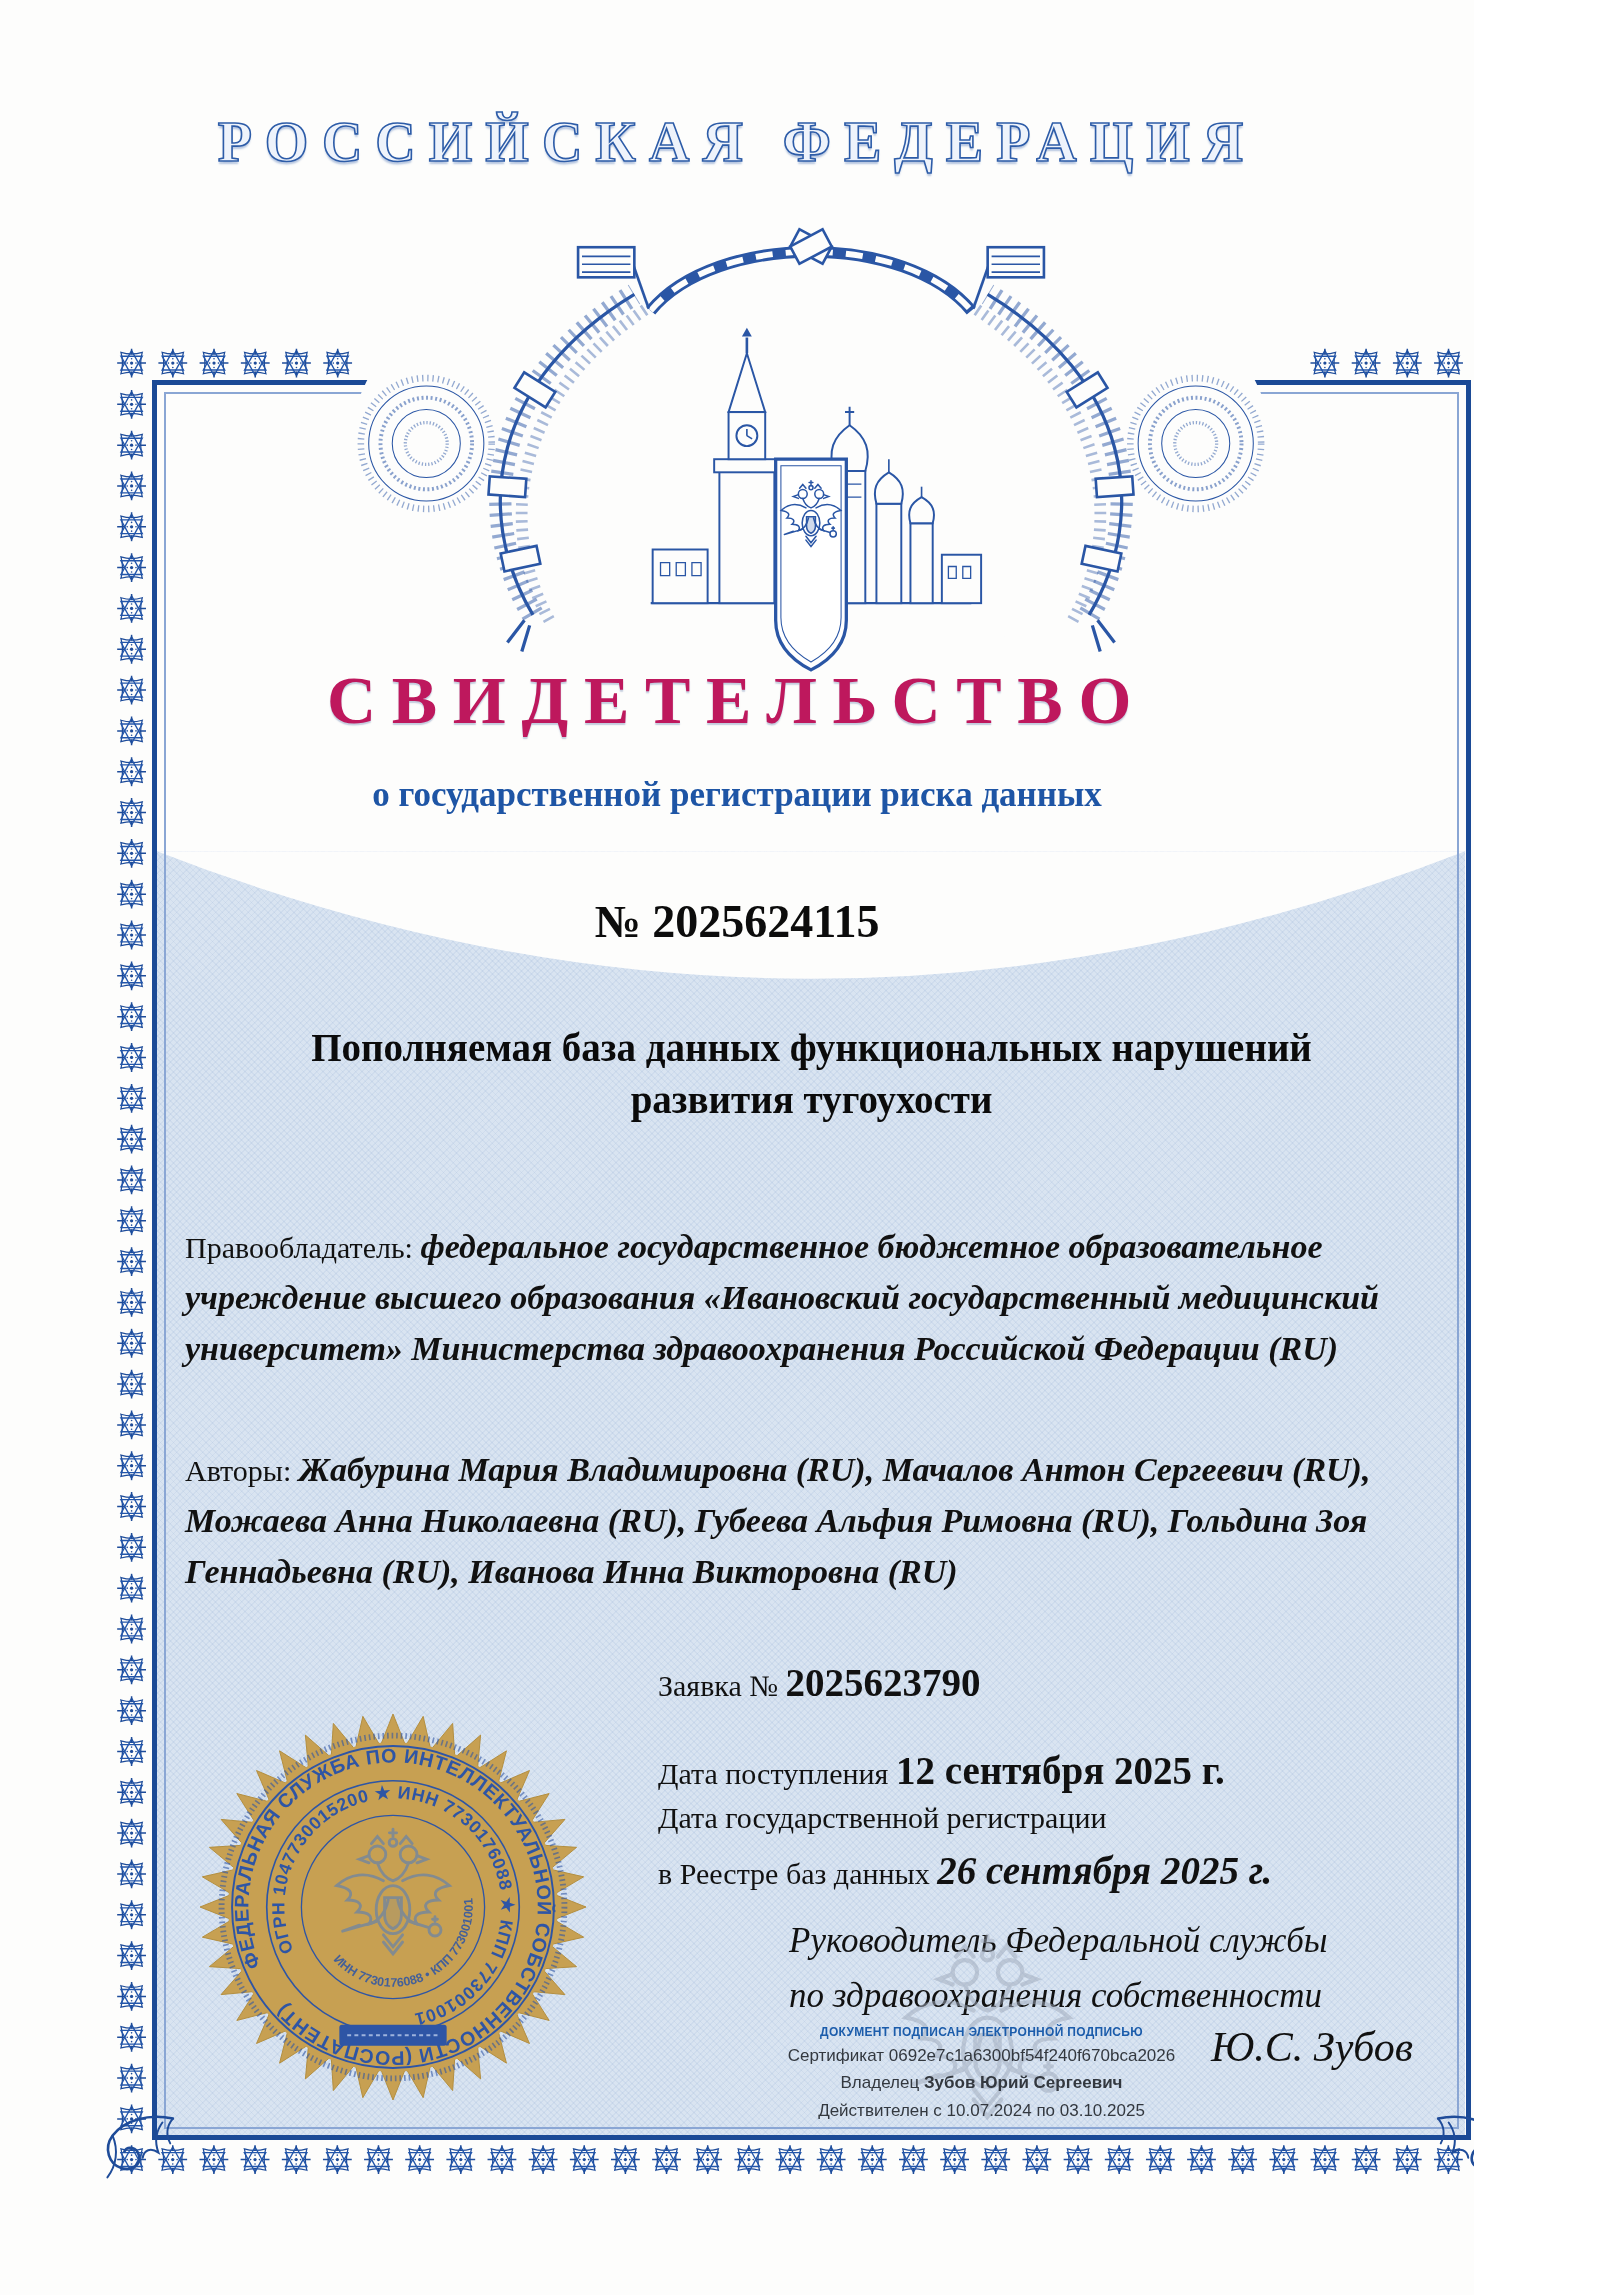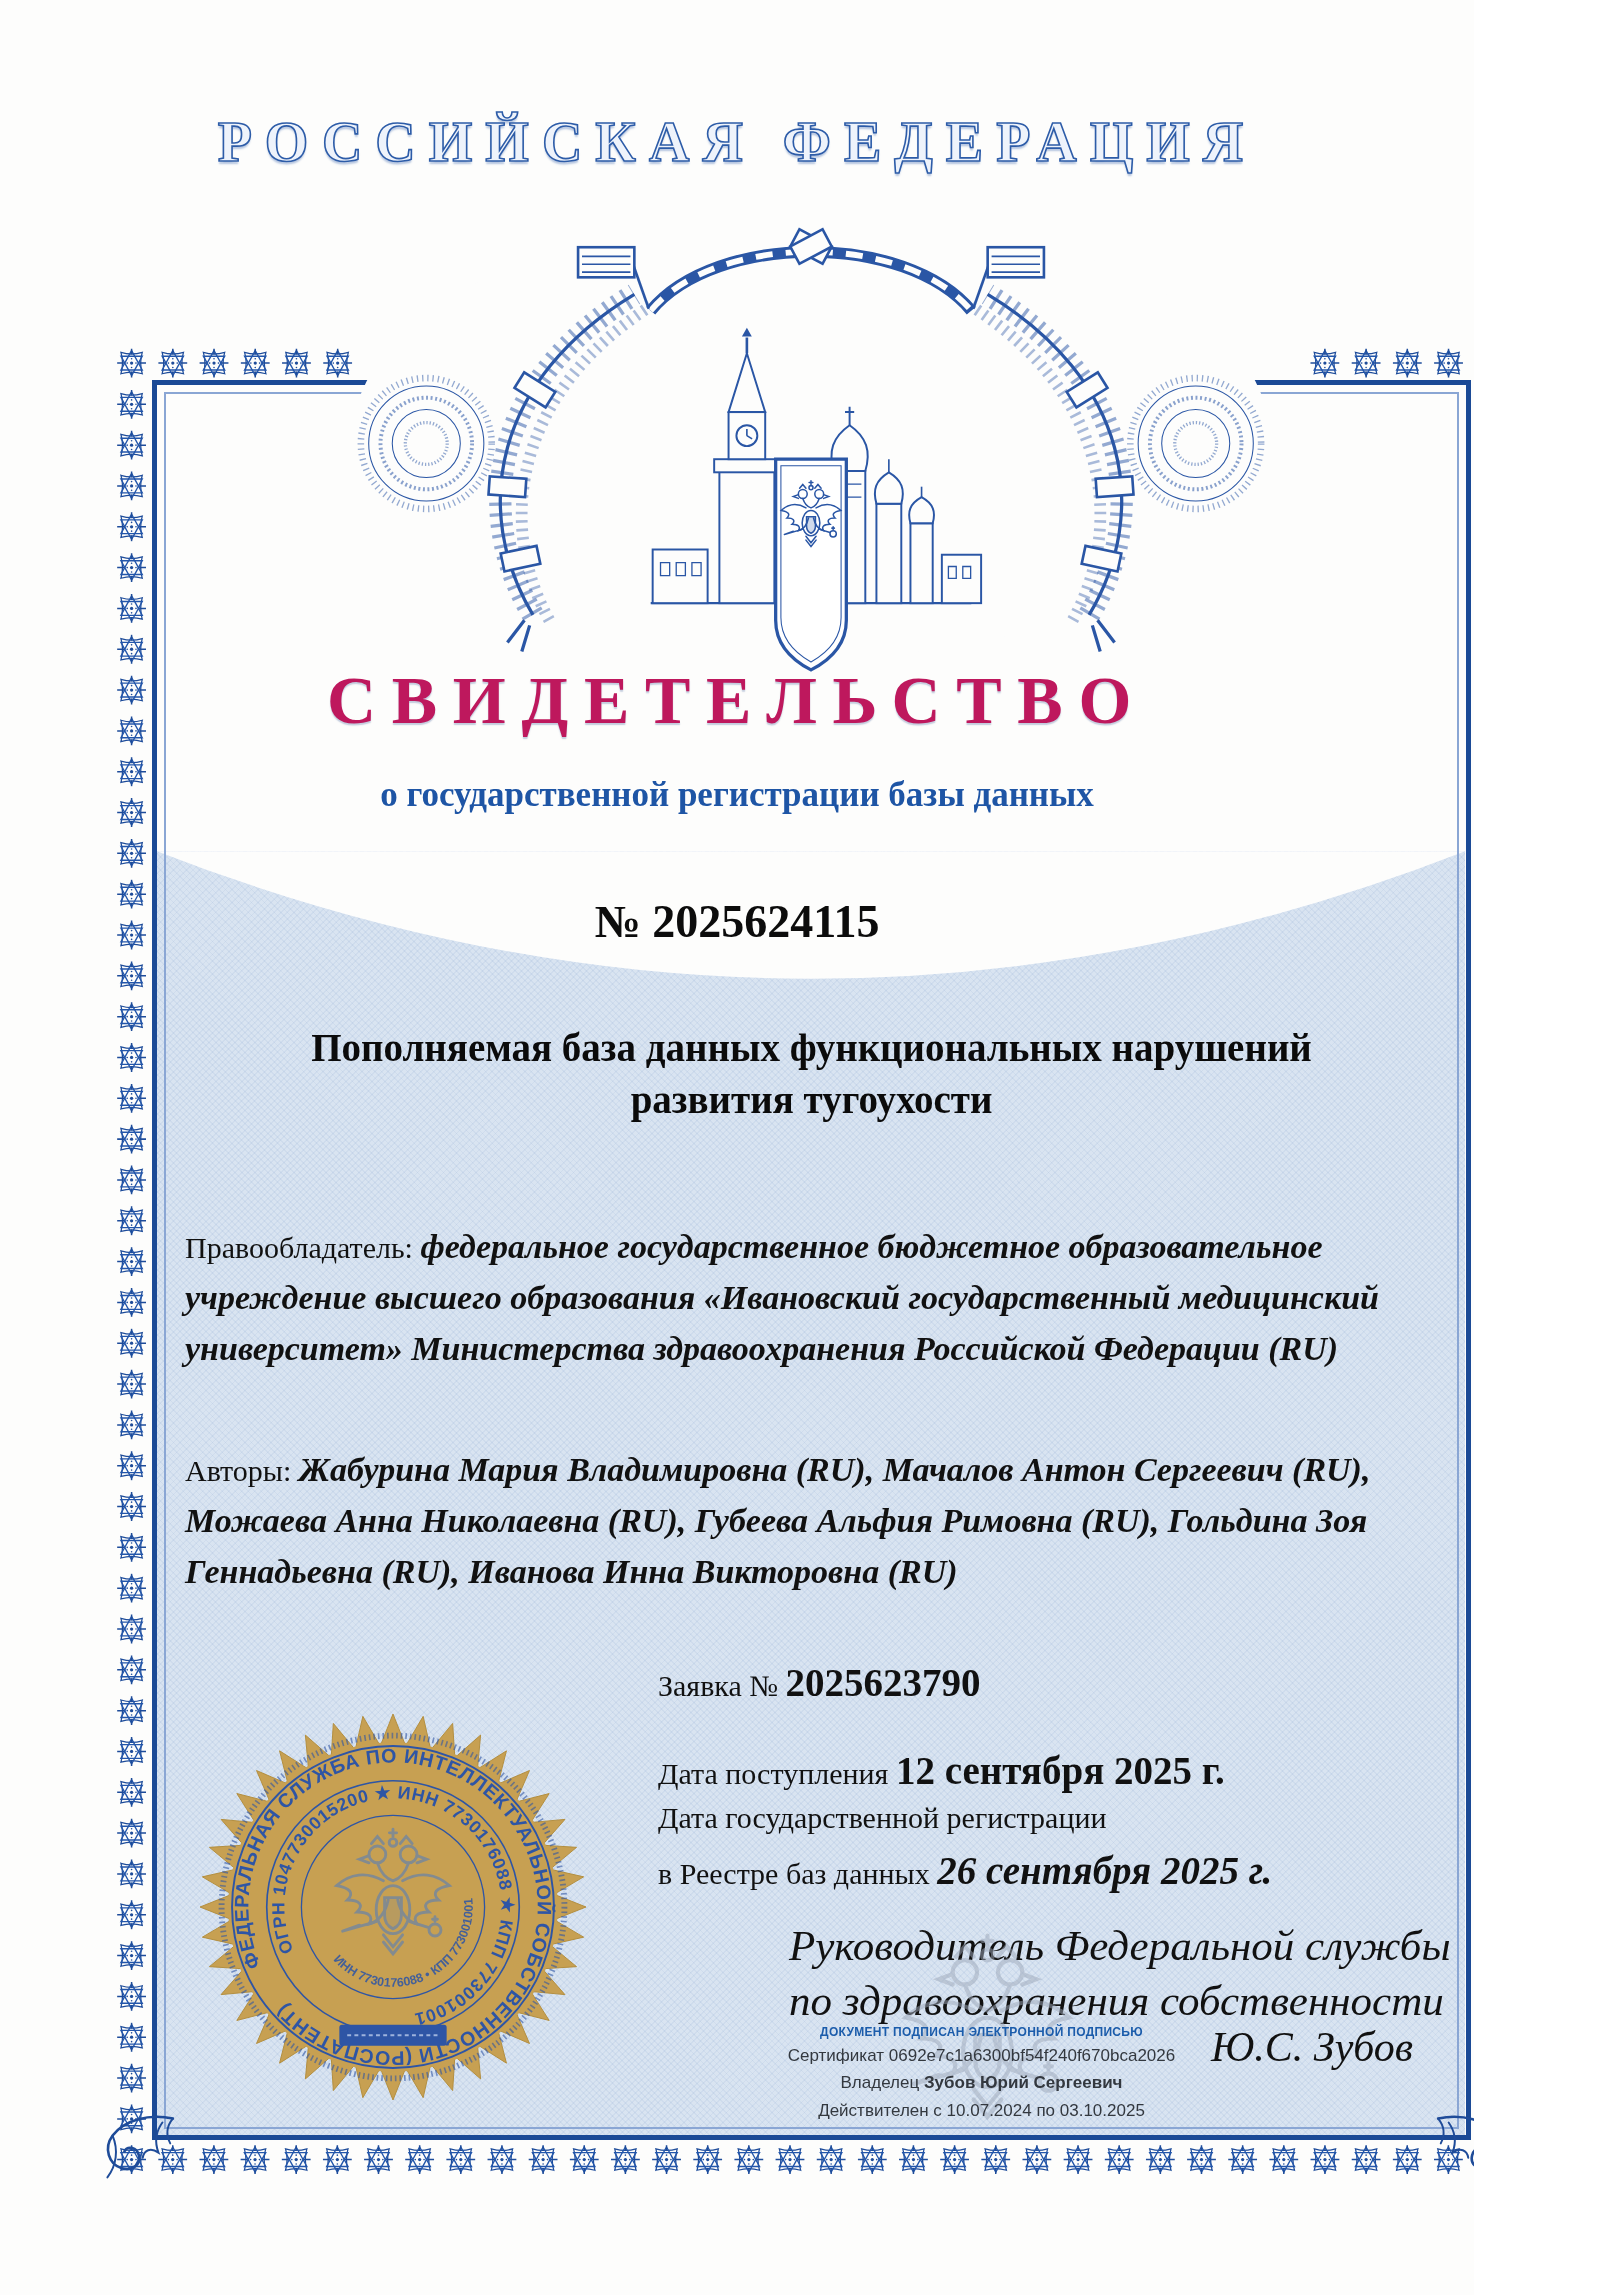--- a/index.html
+++ b/index.html
@@ -47,21 +47,21 @@
   .para .lbl{font-size:30px;}
   .para .val{font-size:34px;font-weight:bold;font-style:italic;}
   #rightsholder{top:1222px;}
   #authors{top:1445px;}
 
   .reg-line{position:absolute;left:658px;z-index:10;font-size:30px;white-space:nowrap;}
   .reg-line b{font-size:39px;font-weight:bold;}
   .reg-line .it{font-style:italic;}
   #reg-l1{top:1660px;} #reg-l2{top:1748px;} #reg-l3{top:1801px;} #reg-l4{top:1848px;}
 
-  .sig-title{position:absolute;left:789px;z-index:10;font-size:43px;font-style:italic;white-space:nowrap;}
+  .sig-title{position:absolute;left:789px;z-index:10;font-size:35px;font-style:italic;white-space:nowrap;}
   #sig-t1{top:1921px;} #sig-t2{top:1976px;}
   #sig-name{left:1211px;top:2023px;z-index:12;font-size:42px;font-style:italic;white-space:nowrap;}
 
   
   .sans{font-family:"Liberation Sans",sans-serif;}
   #esign{left:772px;top:2025px;width:419px;text-align:center;z-index:12;}
   #esign .t{font-size:12px;font-weight:bold;color:#1b5cab;letter-spacing:0.3px;white-space:nowrap;}
   #esign .l{font-size:17px;color:#33383f;margin-top:7.2px;white-space:nowrap;}
   #esign .l b{font-weight:bold;}
   #esign-eagle{left:883px;top:1927px;z-index:11;color:#9fa9ba;opacity:.5;}
@@ -360,21 +360,21 @@
 
       <g stroke-width="5">
         <path d="M 646,402 H 754 V 648 Q 754,696 700,724 Q 646,696 646,648 Z" fill="#ffffff"></path>
         <path d="M 654,412 H 746 V 644 Q 746,686 700,712 Q 654,686 654,644 Z" stroke-width="1.6"></path>
       </g>
       <use href="#eagle" x="642" y="430" width="116" height="116" style="color:#2a56a5"></use>
     </g>
   </svg>
 
   <div id="doc-type" class="abs">СВИДЕТЕЛЬСТВО</div>
-  <div id="doc-subtitle" class="abs">о государственной регистрации базы данных</div>
+  <div id="doc-subtitle" class="abs">о государственной регистрации риска данных</div>
   <div id="reg-number" class="abs">№ 2025624115</div>
 
   <div id="db-title" class="abs">
     <div>Пополняемая база данных функциональных нарушений</div>
     <div>развития тугоухости</div>
   </div>
 
   <div id="rightsholder" class="para">
     <span class="lbl">Правообладатель:</span>
     <span class="val">федеральное государственное бюджетное образовательное учреждение высшего образования «Ивановский государственный медицинский университет» Министерства здравоохранения Российской Федерации (RU)</span>

